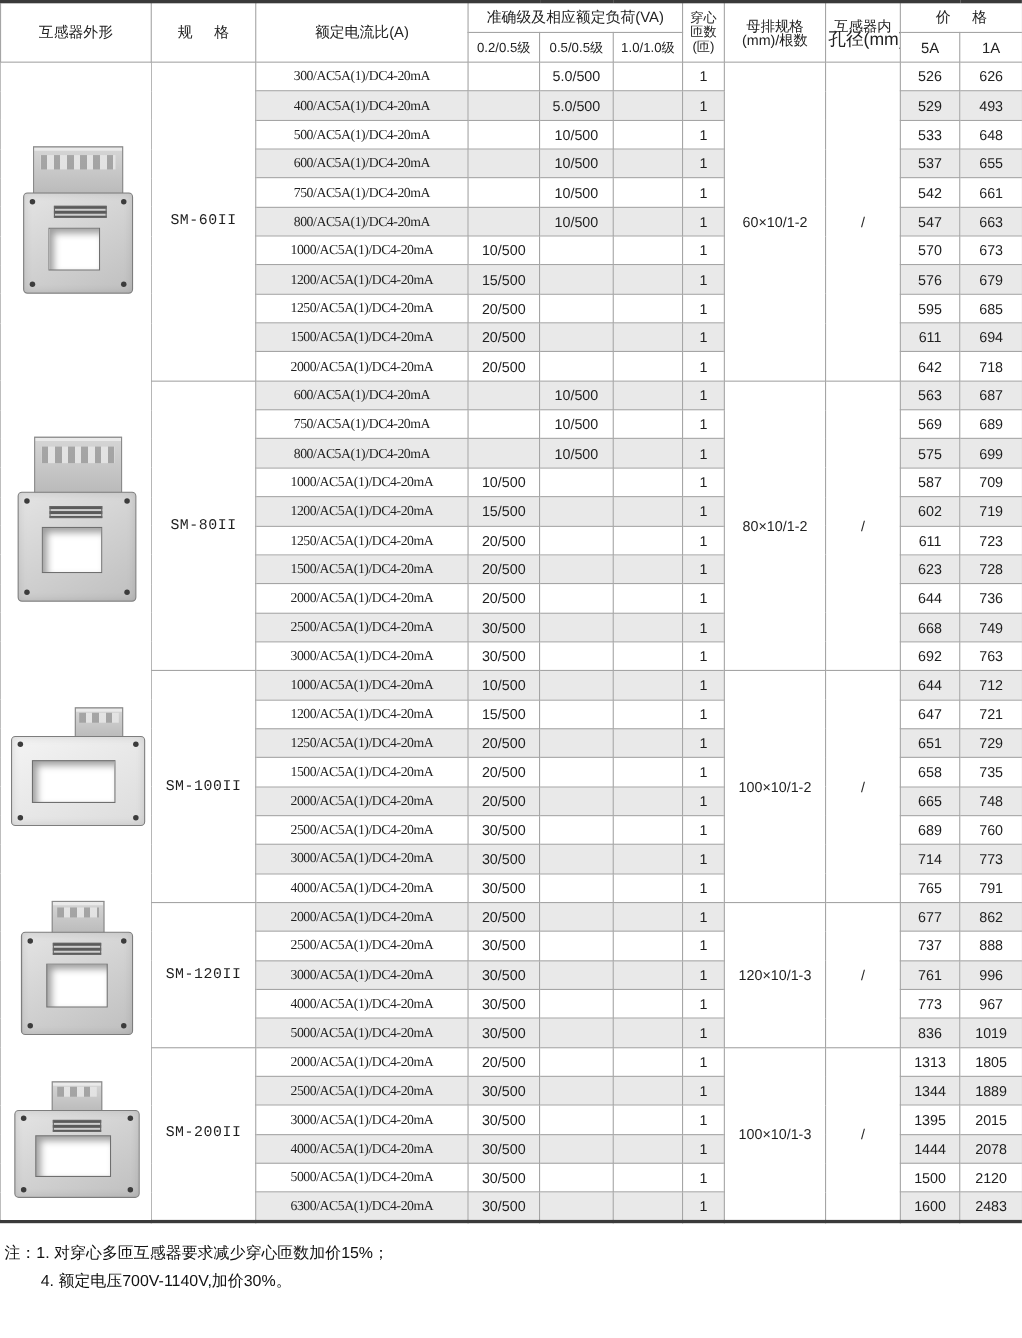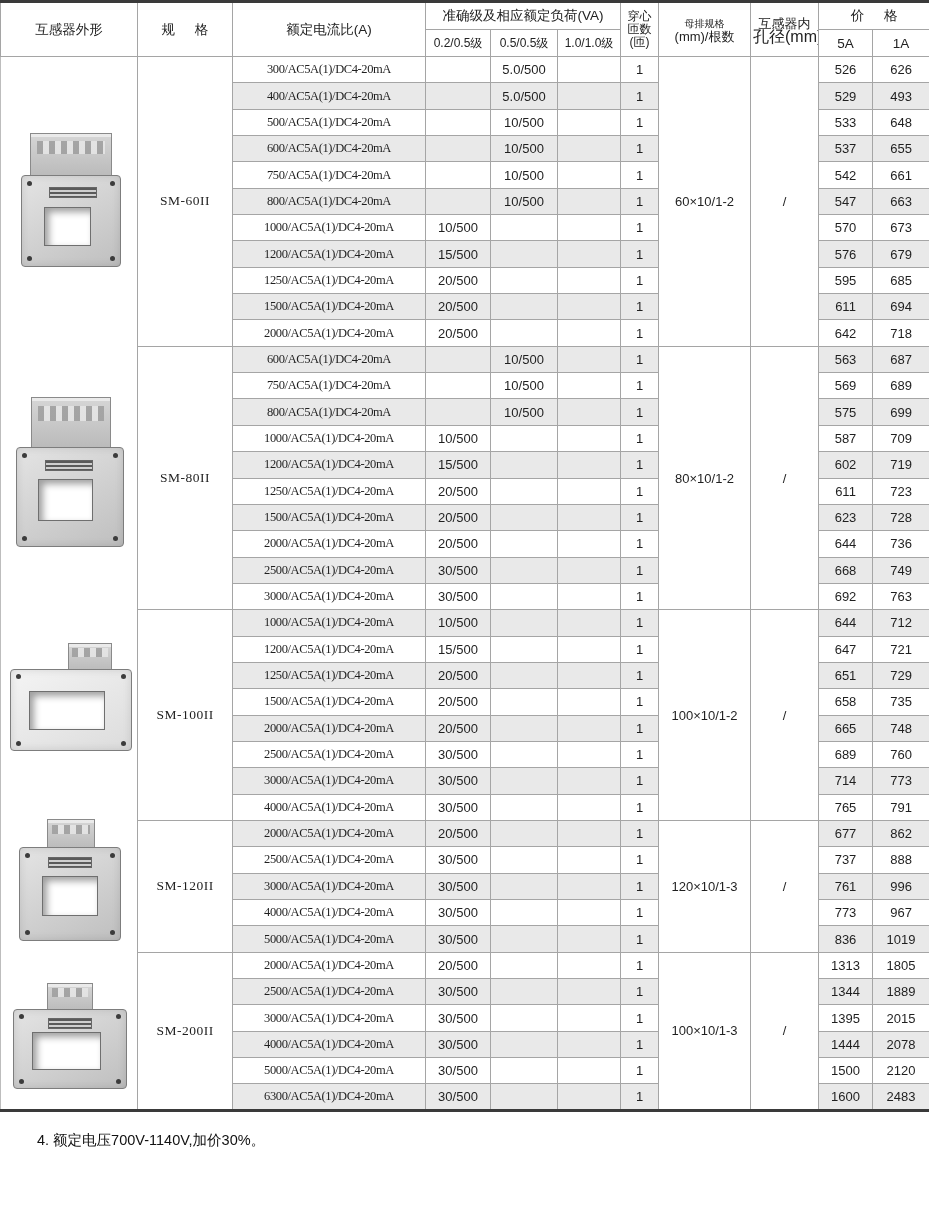--- a/index.html
+++ b/index.html
@@ -22,21 +22,21 @@
   }
   thead tr.h1{height:28px}
   thead tr.h2{height:27px}
   tbody tr{height:26.35px}
   th{font-size:13.5px;color:#222}
   th.small{font-size:12px}
   .h-lines span{display:block;line-height:13px;font-size:12px}
   .wide-space{letter-spacing:8px;text-indent:8px}
   td.imgcol{border-top:1px solid #a5a5a5;border-bottom:none;border-left:none;
     border-right:1px solid #a5a5a5;position:relative;background:#fff;padding:0}
-  td.spec{font-family:Liberation Serif, serif;font-size:13.5px;letter-spacing:.5px}
+  td.spec{font-family:Liberation Mono, monospace;font-size:13.5px;letter-spacing:.5px}
   td.ratio{font-family:Liberation Serif, serif;font-size:12.5px;letter-spacing:-0.4px}
   td.num{font-size:13px}
   tr.alt td.stripe{background:#e9e9e9}
   
   .ct{position:absolute}
   .ct .term{position:absolute;background:linear-gradient(#d6d6d6,#b9b9b9);border:1px solid #8a8a8a;
     box-shadow:inset 0 3px 0 rgba(255,255,255,.5)}
   .ct .term:before{content:"";position:absolute;left:8%;right:8%;top:15%;height:30%;
     background:repeating-linear-gradient(90deg,#9a9a9a 0 6px,#e8e8e8 6px 12px);opacity:.8}
   .ct .tbody{position:absolute;background:linear-gradient(150deg,#e4e4e4,#bfbfbf);
@@ -74,21 +74,21 @@
       <th rowspan="2">互感器外形</th>
       <th rowspan="2" class="wide-space">规 格</th>
       <th rowspan="2">额定电流比(A)</th>
       <th colspan="3">准确级及相应额定负荷(VA)</th>
       <th rowspan="2" class="small h-lines">
         <span>穿心</span>
         <span>匝数</span>
         <span>(匝)</span>
       </th>
       <th rowspan="2" class="h-lines">
-        <span style="font-size:10px">母排规格</span>
+        <span style="font-size:13px">母排规格</span>
         <span style="font-size:13px">(mm)/根数</span>
       </th>
       <th rowspan="2" class="h-lines">
         <span style="font-size:13px">互感器内</span>
         <span style="font-size:16px">孔径(mm)</span>
       </th>
       <th colspan="2" class="wide-space">价 格</th>
     </tr>
     <tr class="h2">
       <th class="small">0.2/0.5级</th>
@@ -529,14 +529,15 @@
         <td class="num stripe"></td>
         <td class="num stripe"></td>
         <td class="num stripe">1</td>
         <td class="num stripe">1600</td>
         <td class="num stripe">2483</td>
       </tr>
     </tbody>
 </table>
 
 <div class="notes">
+  <div class="row"><span>注：</span><span>1. 对穿心多匝互感器要求减少穿心匝数加价15%；</span></div>
   <div class="row indent"><span>4. 额定电压700V-1140V,加价30%。</span></div>
 </div>
 
 </body></html>

